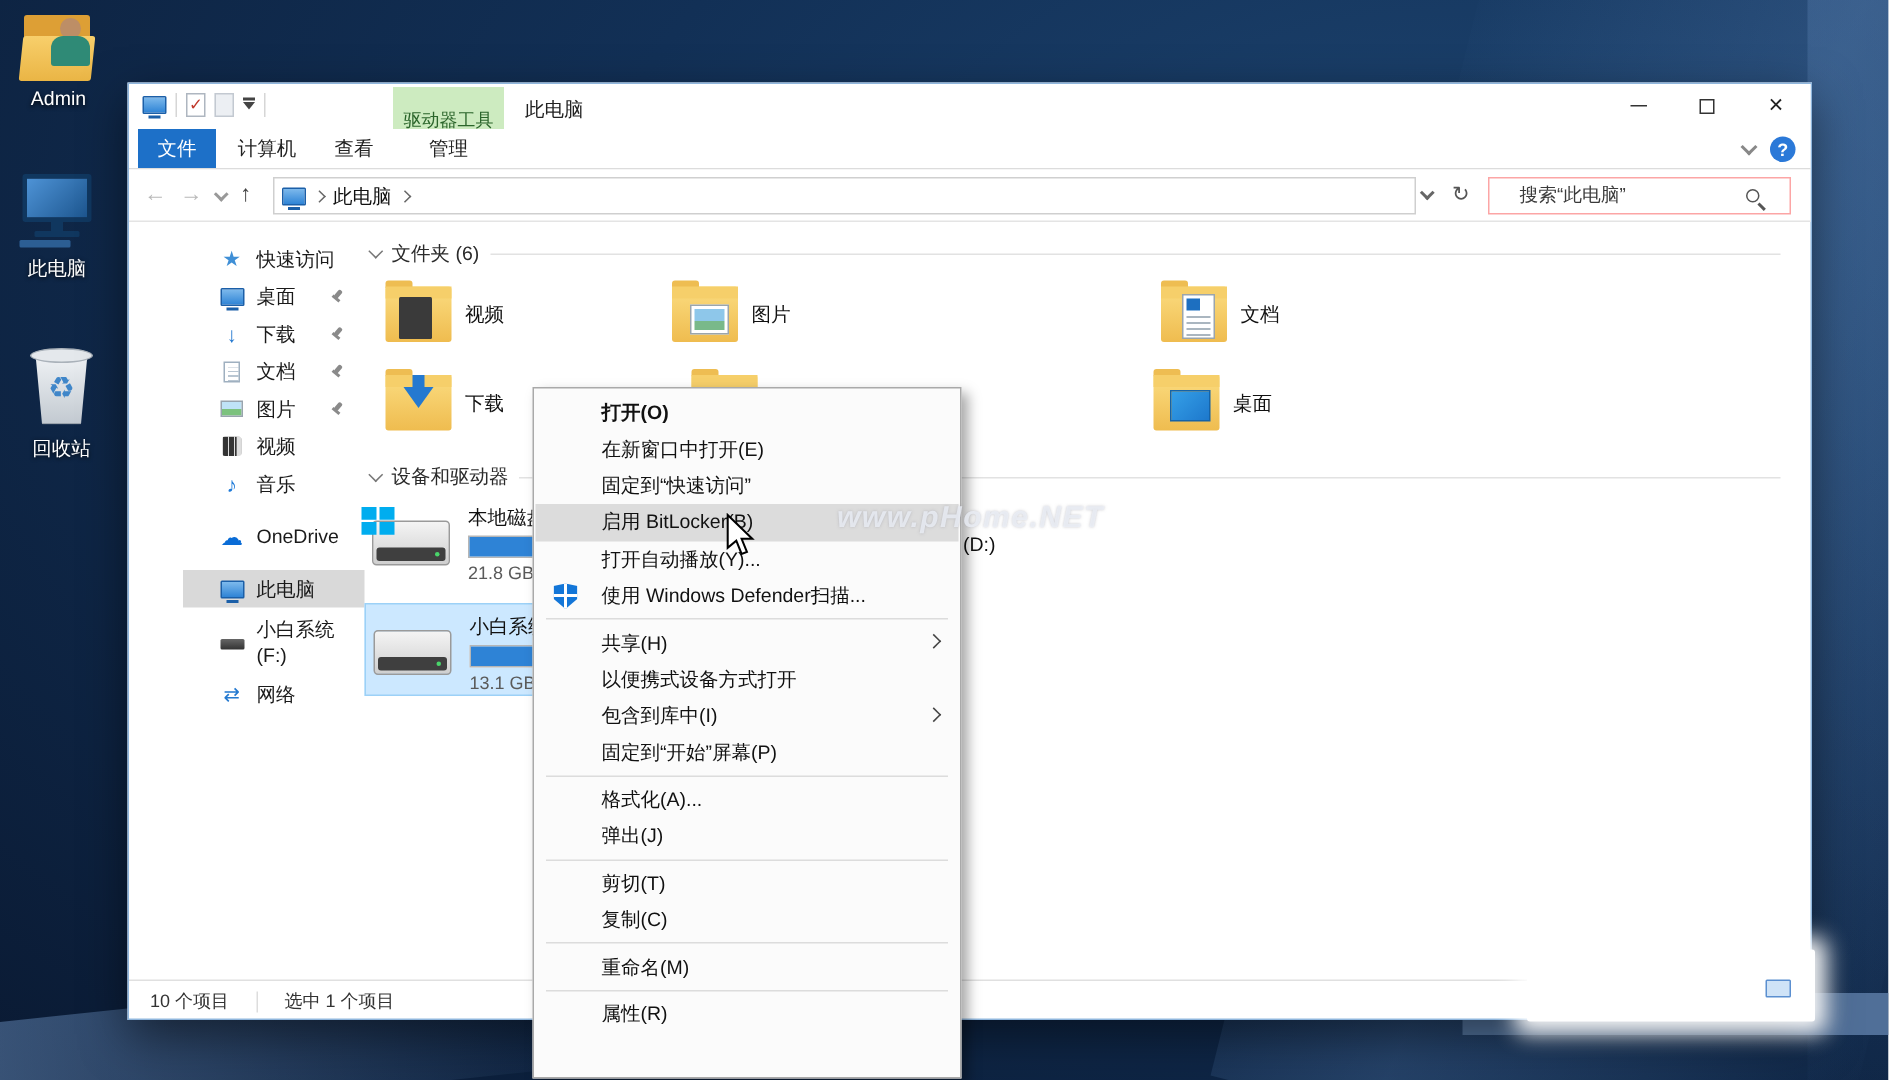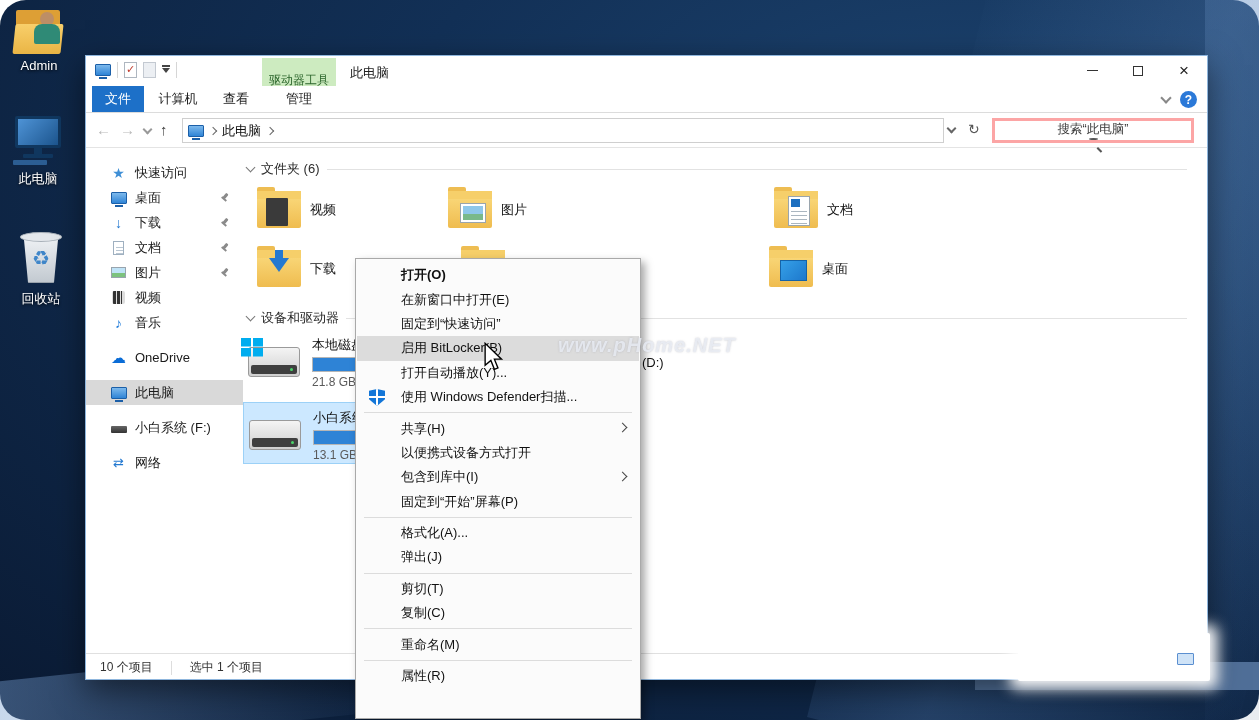--- a/index.html
+++ b/index.html
@@ -1,21 +1,21 @@
 <!DOCTYPE html>
 <html><head>
 <meta charset="utf-8">
 <style>
   * { margin:0; padding:0; box-sizing:border-box; }
   html,body { width:1259px; height:720px; overflow:hidden;
     font-family:"Liberation Sans","DejaVu Sans",sans-serif; }
 
   
   .desktop { position:relative; width:1259px; height:720px;
-    background: radial-gradient(ellipse at 78% 22%, #1d4470 0%, #123056 42%, #0a1a33 100%); border-radius: 26px; }
+    background: radial-gradient(ellipse at 78% 22%, #1d4470 0%, #123056 42%, #0a1a33 100%); }
   .beam { position:absolute; pointer-events:none; }
   .beam1 { left:900px; top:-40px; width:420px; height:820px;
     background:linear-gradient(100deg, rgba(90,130,180,0) 0%, rgba(96,140,195,.28) 45%, rgba(90,130,180,0) 100%);
     transform:rotate(14deg); }
   .beam2 { left:975px; top:662px; width:284px; height:28px; background:#56759e; opacity:.92; }
   .beam3 { left:-30px; top:662px; width:430px; height:70px;
     background:linear-gradient(95deg, rgba(120,160,210,.45), rgba(120,160,210,0)); transform:rotate(-6deg); }
   .beam4 { left:1205px; top:0; width:54px; height:720px;
     background:linear-gradient(180deg, rgba(110,150,200,.25), rgba(40,70,110,.1)); }
 
@@ -84,28 +84,28 @@
   .arrow-left { left:10px; color:#b9b9b9; } .arrow-left::before { content:"←"; }
   .arrow-right { left:34px; color:#b9b9b9; } .arrow-right::before { content:"→"; }
   .arrow-recent { left:58px; top:13px; width:7px; height:7px; border-right:2px solid #999; border-bottom:2px solid #999; transform:rotate(45deg); }
   .arrow-up { left:74px; color:#444; } .arrow-up::before { content:"↑"; }
   .addrbox { position:absolute; left:96px; top:5px; width:762px; height:25px; border:1px solid #cfcfcf; background:#fff;
     display:flex; align-items:center; padding-left:5px; gap:6px; font-size:13px; color:#111; }
   .crumb-chev { width:6px; height:6px; border-right:1px solid #666; border-top:1px solid #666; transform:rotate(45deg); }
   .addr-drop { position:absolute; left:862px; top:12px; width:7px; height:7px; border-right:2px solid #666; border-bottom:2px solid #666; transform:rotate(45deg); }
   .ic-refresh { position:absolute; left:882px; top:8px; color:#555; font-size:14px; }
   .ic-refresh::before { content:"↻"; }
-  .searchbox { position:absolute; left:906px; top:5px; width:202px; height:25px; border:3px solid #fca5a5; background:#fff;
-    display:flex; align-items:center; padding:0 20px; font-size:12.5px; color:#3a3a3a;flex-direction:column; }
+  .searchbox { position:absolute; left:906px; top:5px; width:202px; height:25px; border:1px solid #fca5a5; background:#fff;
+    display:flex; align-items:center; padding:0 20px; font-size:12.5px; color:#3a3a3a; }
   .searchbox .ph { flex:1; }
   .ic-search { position:relative; width:9px; height:9px; border:1.5px solid #555; border-radius:50%; }
   .ic-search::after { content:""; position:absolute; left:8px; top:8px; width:6px; height:1.5px; background:#555; transform:rotate(45deg); transform-origin:0 0; }
 
   .wbody { position:relative; height:505px; display:flex; }
-  .sidebar { width:157px; padding-top:12px; font-size:13px; color:#1a1a1a; flex-shrink:0; }
+  .sidebar { width:157px; padding-top:12px; font-size:13px; color:#1a1a1a; flex-shrink:0;padding-left:36px; }
   .side-item { position:relative; height:25px; display:flex; align-items:center; padding-left:24px; gap:8px; }
   .side-item.sel { background:#d9d9d9; }
   .side-item.gap { margin-top:10px; }
   .side-pin { position:absolute; right:14px; top:8px; width:8px; height:8px; }
   .side-pin::before { content:""; position:absolute; left:3px; top:0; width:3px; height:6px; background:#8a8a8a; border-radius:1px; transform:rotate(40deg); }
   .side-pin::after { content:""; position:absolute; left:0px; top:5px; width:6px; height:2px; background:#8a8a8a; transform:rotate(40deg); }
   .si { display:inline-flex; width:17px; justify-content:center; flex-shrink:0; }
   .si-star { color:#3f8fd6; font-size:14px; } .si-star::before { content:"★"; }
   .si-down { color:#2479d0; font-size:14px; font-weight:bold; } .si-down::before { content:"↓"; }
   .si-music { color:#1d7ad9; font-size:14px; } .si-music::before { content:"♪"; }

